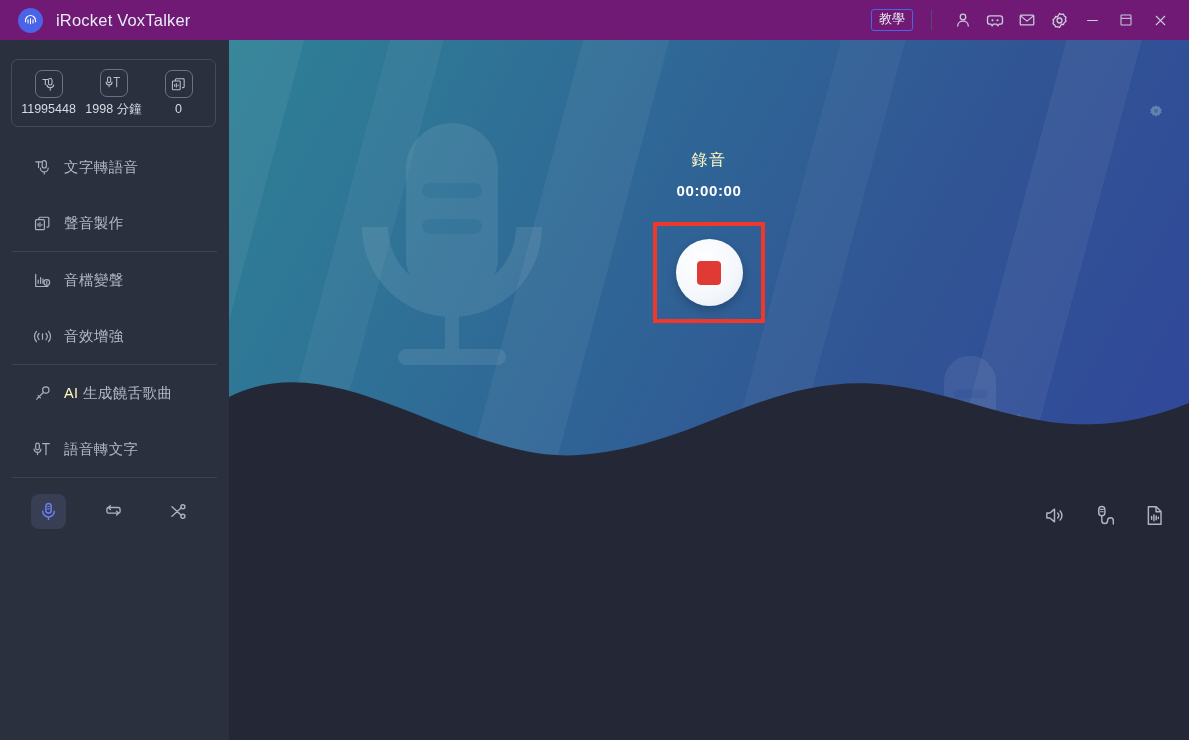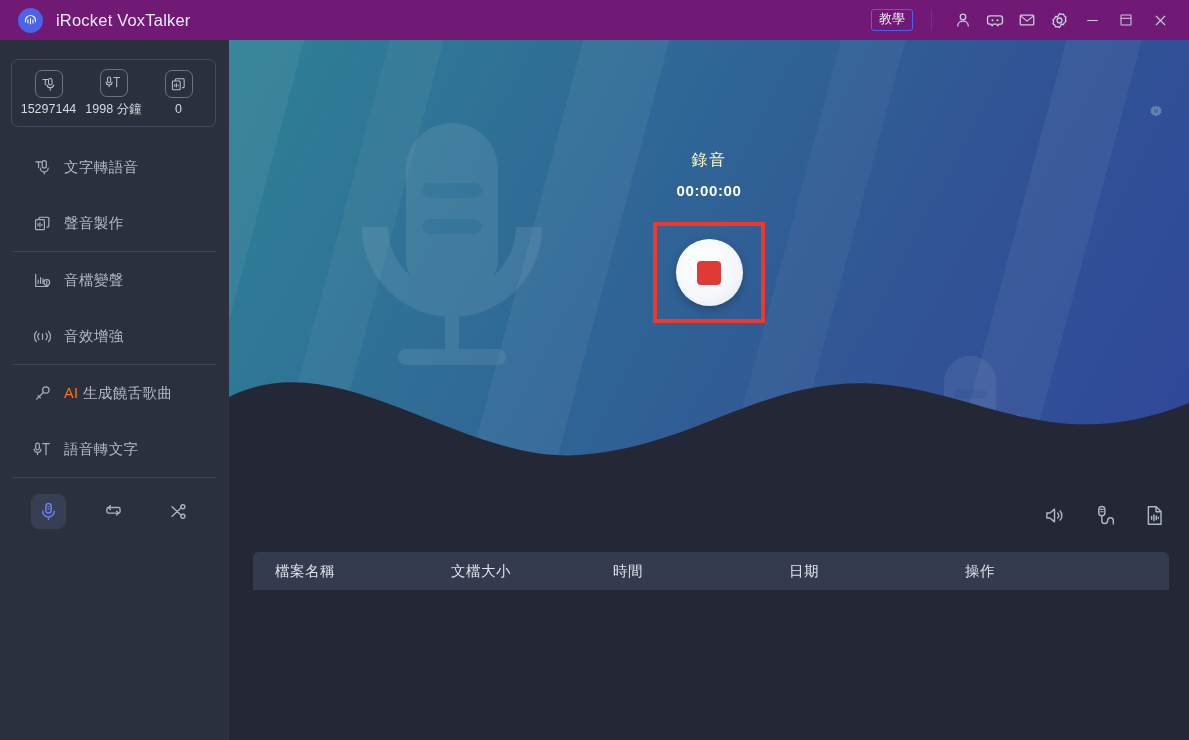--- a/index.html
+++ b/index.html
@@ -65,21 +65,21 @@
   .menu { margin-top:12px; }
   .menu-item {
     height:56px; display:flex; align-items:center; padding-left:32px;
     cursor:pointer; color:#b2b9c9; font-size:14.5px;
   }
   .menu-item .mi-ico {
     width:20px; height:20px; margin-right:12px; display:flex;
     align-items:center; justify-content:center; color:#aab1c1; flex:0 0 20px;
   }
   .menu-item .mi-label { white-space:nowrap; letter-spacing:.4px; }
-  .mi-ai { color:#f97316; }
+  .mi-ai { color:#fef9c3; }
   .divider { height:1px; background:#3c4355; margin:0 12px; }
 
   .tools {
     display:flex; align-items:center; gap:30px; padding:16px 0 0 31px;
   }
   .tool {
     width:35px; height:35px; border-radius:8px; display:flex;
     align-items:center; justify-content:center; cursor:pointer; color:#aab1c1;
   }
   .tool.active { background:#383f55; color:#6c7ff0; }
@@ -227,21 +227,21 @@
 
       <div class="credits">
         <div class="credit">
           <div class="credit-ico">
             <svg width="17" height="17" viewBox="0 0 24 24" fill="none" stroke="currentColor" stroke-width="1.5" stroke-linecap="round">
               <path d="M4 5h7M7.5 5v7"></path>
               <rect x="12" y="3.6" width="5" height="9" rx="2.5"></rect>
               <path d="M9.6 12.6a5 5 0 0 0 9.8 0M14.5 17.6V20"></path>
             </svg>
           </div>
-          <div class="credit-val">15297144</div>
+          <div class="credit-val">11995448</div>
         </div>
         <div class="credit">
           <div class="credit-ico">
             <svg width="17" height="17" viewBox="0 0 24 24" fill="none" stroke="currentColor" stroke-width="1.5" stroke-linecap="round">
               <rect x="3.6" y="4.2" width="4.4" height="8" rx="2.2"></rect>
               <path d="M1.6 11.4a4.2 4.2 0 0 0 8.4 0M5.8 15.6V18"></path>
               <path d="M12.5 5h8M16.5 5v13"></path>
             </svg>
           </div>
           <div class="credit-val">1998 分鐘</div>
@@ -427,26 +427,16 @@
         </div>
         <div class="lt-ico">
           <svg width="23" height="23" viewBox="0 0 24 24" fill="none" stroke="currentColor" stroke-width="1.5" stroke-linejoin="round">
             <path d="M5.6 2.8h8.2l5 5v13.4H5.6z"></path>
             <path d="M13.6 2.8v5.2h5"></path>
             <path d="M9 13v3M11.4 11.4v6.2M13.8 12.6v3.8M16 13.8v1.4" stroke-linecap="round"></path>
           </svg>
         </div>
       </div>
 
-      <div class="table">
-        <div class="thead">
-          <div class="th th-name">檔案名稱</div>
-          <div class="th th-size">文檔大小</div>
-          <div class="th th-time">時間</div>
-          <div class="th th-date">日期</div>
-          <div class="th th-act">操作</div>
-        </div>
-        <div class="tbody"></div>
-      </div>
 
     </div>
   </div>
 </div>
 
 </body></html>

